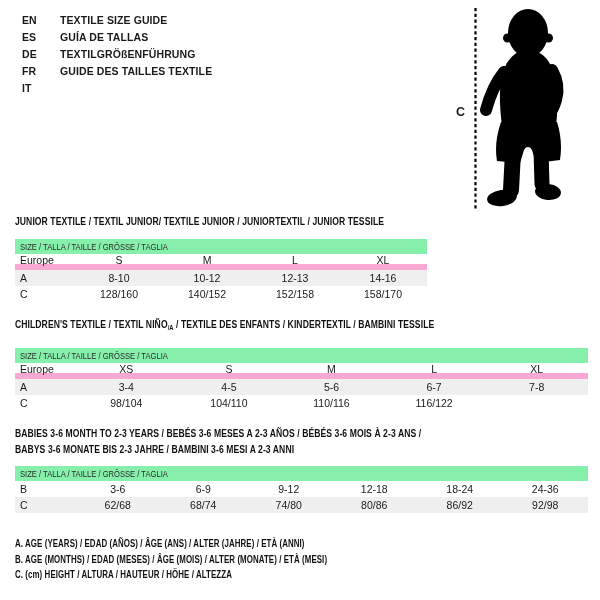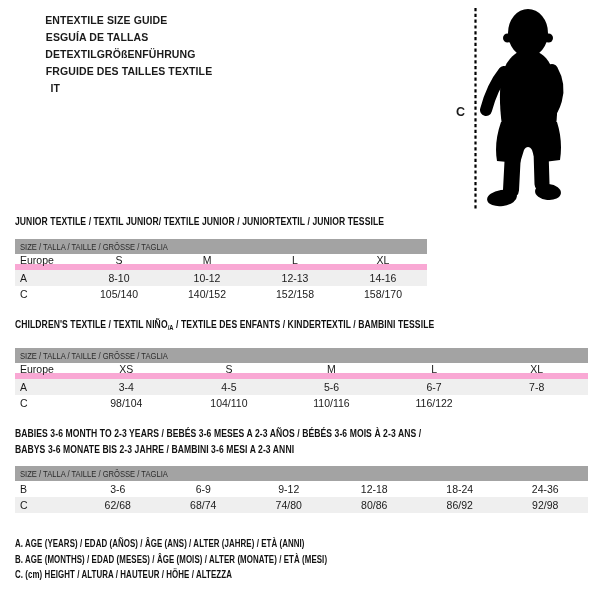--- a/index.html
+++ b/index.html
@@ -3,21 +3,21 @@
 <meta charset="utf-8">
 <style>
   * { margin:0; padding:0; box-sizing:border-box; }
   html,body { background:#fff; }
   .page {
     position:relative; width:600px; height:600px; background:#ffffff;
     font-family:"Liberation Sans", sans-serif; color:#1a1a1a; overflow:hidden;
   }
 
   
-  .lang-block { position:absolute; left:22px; top:11px;text-align:right; }
+  .lang-block { position:absolute; left:22px; top:11px; }
   .lang-row { display:flex; height:17px; align-items:center; font-weight:700; font-size:10.5px; letter-spacing:.1px; }
   .lang-code { width:38px; }
 
   
   .figure-svg { position:absolute; left:440px; top:0; }
   .c-label { position:absolute; left:456px; top:105px; font-weight:700; font-size:12.5px; }
 
   
   .tbl-title {
     position:absolute; font-weight:700; font-size:11px; white-space:nowrap;
@@ -26,21 +26,21 @@
   #t1-title { left:15px; top:215px; }
   #t2-title { left:15px; top:318px; }
   #t3-title { left:15px; top:426px; line-height:15.5px; }
   .sub-part { font-size:7.5px; vertical-align:-2px; }
 
   
   .tbl { position:absolute; left:15px; }
   #t1 { top:239px; width:412px; }
   #t2 { top:348px; width:573px; }
   #t3 { top:466px; width:573px; }
-  .size-bar { background:#a3a3a3; height:15px; display:flex; align-items:center; padding-left:5px; }
+  .size-bar { background:#86efac; height:15px; display:flex; align-items:center; padding-left:5px; }
   .size-bar span {
     font-size:9.5px; color:#2a2a2a; white-space:nowrap;
     transform:scaleX(.8); transform-origin:0 50%;
   }
   .trow { display:grid; height:16px; }
   .cols4 { grid-template-columns:60px repeat(4,1fr); }
   .cols5 { grid-template-columns:60px repeat(5,1fr); }
   .cols6 { grid-template-columns:60px repeat(6,1fr); }
   .trow.alt { background:#efefef; }
   .trow.rule { border-bottom:6px solid #f9a8d4; }
@@ -116,21 +116,21 @@
     </div>
     <div class="trow cols4 alt">
       <div class="cell lbl">A</div>
       <div class="cell">8-10</div>
       <div class="cell">10-12</div>
       <div class="cell">12-13</div>
       <div class="cell">14-16</div>
     </div>
     <div class="trow cols4">
       <div class="cell lbl">C</div>
-      <div class="cell">105/140</div>
+      <div class="cell">128/160</div>
       <div class="cell">140/152</div>
       <div class="cell">152/158</div>
       <div class="cell">158/170</div>
     </div>
   </div>
 
   <div class="tbl-title" id="t2-title">
     <span>CHILDREN'S TEXTILE / TEXTIL NIÑO</span><span class="sub-part">/A</span><span> / TEXTILE DES ENFANTS / KINDERTEXTIL / BAMBINI TESSILE</span>
   </div>
   <div class="tbl" id="t2">

